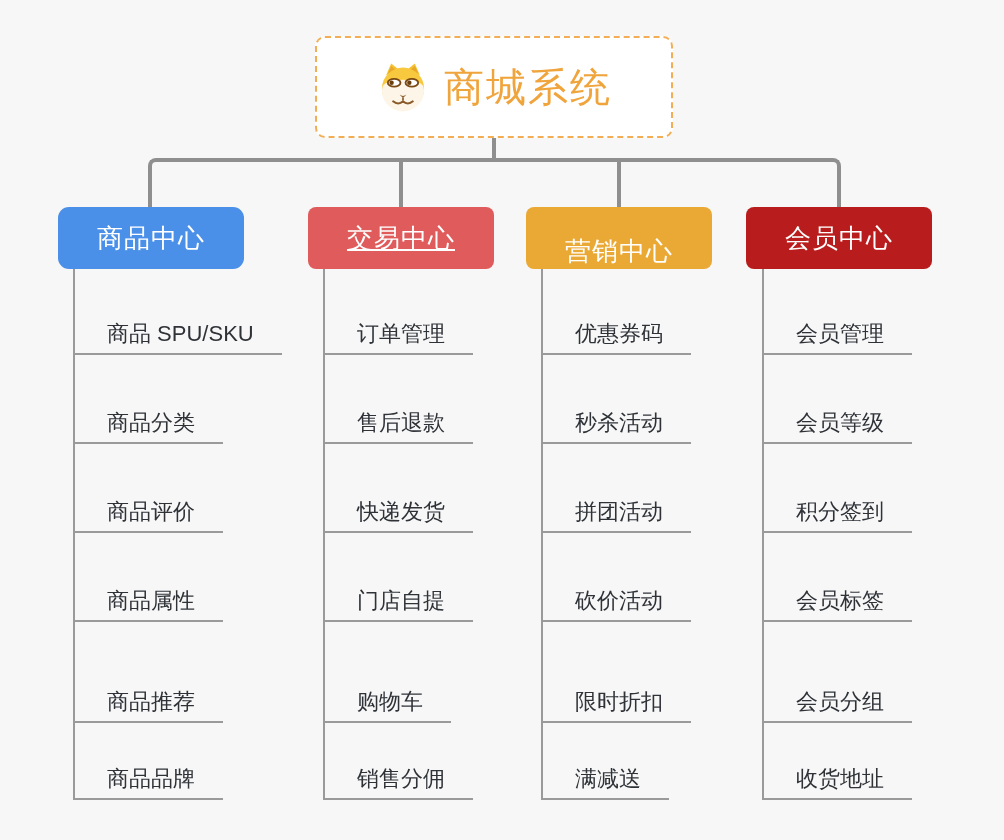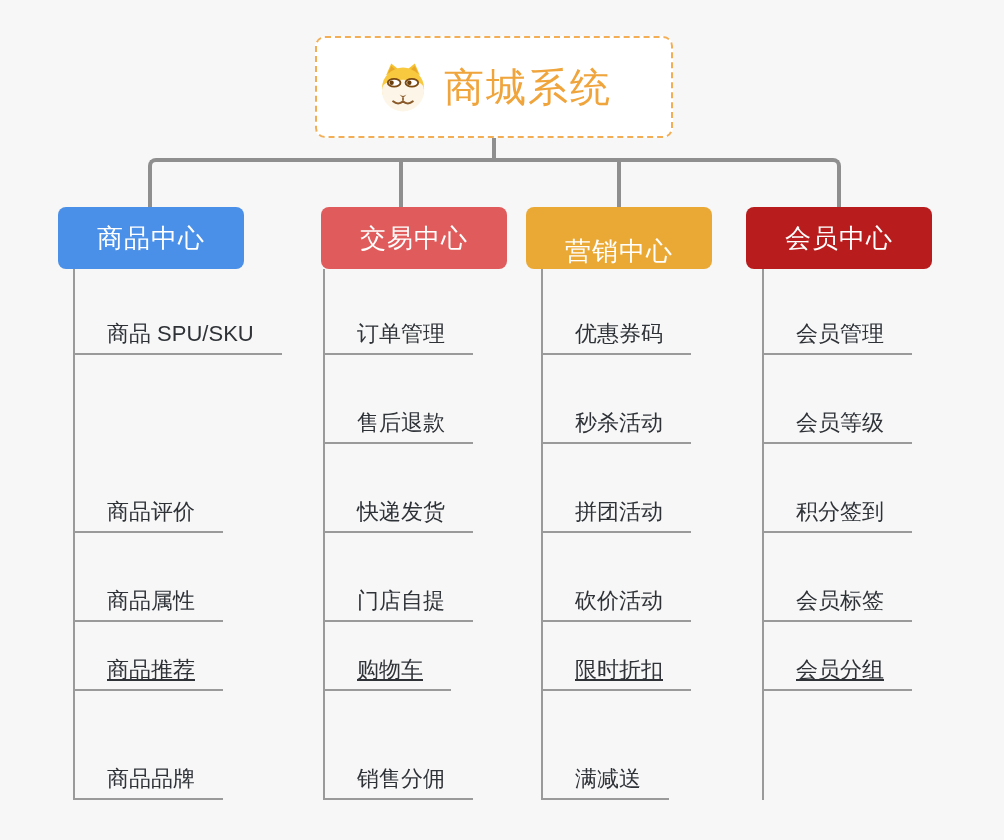--- a/index.html
+++ b/index.html
@@ -51,21 +51,21 @@
 
   
   .branch-box{
     position:absolute;top:207px;width:186px;height:62px;
     border-radius:8px;
     display:flex;align-items:center;justify-content:center;
     color:#FFFFFF;font-size:26px;letter-spacing:1px;
     cursor:pointer;
   }
   .branch-1{left:58px;}
-  .branch-2{left:321px;}
+  .branch-2{left:308px;text-decoration:underline;}
   .branch-3{left:526px;}
   .branch-4{left:746px;}
 
   
   .leaf-col{
     position:absolute;top:269px;height:531px;width:245px;
     border-left:2px solid #9A9A9A;
   }
   .col-1{left:73px;}
   .col-2{left:323px;}
@@ -74,21 +74,21 @@
   .leaf{
     position:absolute;left:0;
     height:34px;box-sizing:border-box;
     padding:0 28px 12px 32px;
     border-bottom:2px solid #9A9A9A;
     font-size:22px;line-height:26px;color:#2F3338;
     white-space:nowrap;
     cursor:pointer;
   }
   .r1{top:52px;} .r2{top:141px;} .r3{top:230px;}
-  .r4{top:319px;} .r5{top:388px;text-decoration:underline;} .r6{top:497px;}
+  .r4{top:319px;} .r5{top:420px;} .r6{top:497px;}
 </style>
 </head>
 <body>
 
 <div class="canvas">
 
   <div class="conn conn-root-drop"></div>
   <div class="conn-elbow-left"></div>
   <div class="conn conn-bus-mid"></div>
   <div class="conn conn-drop-2"></div>
@@ -107,35 +107,36 @@
       <ellipse cx="42.5" cy="27" rx="7.5" ry="4.6" fill="#FFFFFF" stroke="#7A4A12" stroke-width="2.2"></ellipse>
       <circle cx="18.5" cy="27" r="2.6" fill="#6B3E0E"></circle>
       <circle cx="39.5" cy="27" r="2.6" fill="#6B3E0E"></circle>
       <path d="M28,41 q4,3.5 8,0 q-2,3 -4,3 q-2,0 -4,-3 z" fill="#8A5A2A"></path>
       <path d="M32,44 l0,4" stroke="#8A5A2A" stroke-width="2" fill="none"></path>
       <path d="M23,49 q4.5,5 9,0 q4.5,5 9,0" stroke="#8A5A2A" stroke-width="2.2" fill="none" stroke-linecap="round" transform="translate(-9,0) scale(1.28 1)"></path>
     </svg>
     <span class="root-label">商城系统</span>
   </div>
 
-  <div class="branch-box branch-1" style="background: rgb(74, 143, 232);">
+  <div class="branch-box branch-1" style="background: rgb(74, 143, 232); border-radius: 11px;">
     <span>商品中心</span>
   </div>
   <div class="branch-box branch-2" style="background: rgb(224, 91, 91);">
     <span>交易中心</span>
   </div>
   <div class="branch-box branch-3" style="background: rgb(234, 169, 53); align-items: flex-end;">
     <span>营销中心</span>
   </div>
   <div class="branch-box branch-4" style="background: #b91c1c;">
     <span>会员中心</span>
   </div>
 
   <div class="leaf-col col-1">
     <div class="leaf r1">商品 SPU/SKU</div>
+    <div class="leaf r2">商品分类</div>
     <div class="leaf r3">商品评价</div>
     <div class="leaf r4">商品属性</div>
     <div class="leaf r5">商品推荐</div>
     <div class="leaf r6">商品品牌</div>
   </div>
 
   <div class="leaf-col col-2">
     <div class="leaf r1">订单管理</div>
     <div class="leaf r2">售后退款</div>
     <div class="leaf r3">快递发货</div>
@@ -152,15 +153,16 @@
     <div class="leaf r5">限时折扣</div>
     <div class="leaf r6">满减送</div>
   </div>
 
   <div class="leaf-col col-4">
     <div class="leaf r1">会员管理</div>
     <div class="leaf r2">会员等级</div>
     <div class="leaf r4">会员标签</div>
     <div class="leaf r3">积分签到</div>
     <div class="leaf r5">会员分组</div>
+    <div class="leaf r6">收货地址</div>
   </div>
 
 </div>
 
 </body></html>

